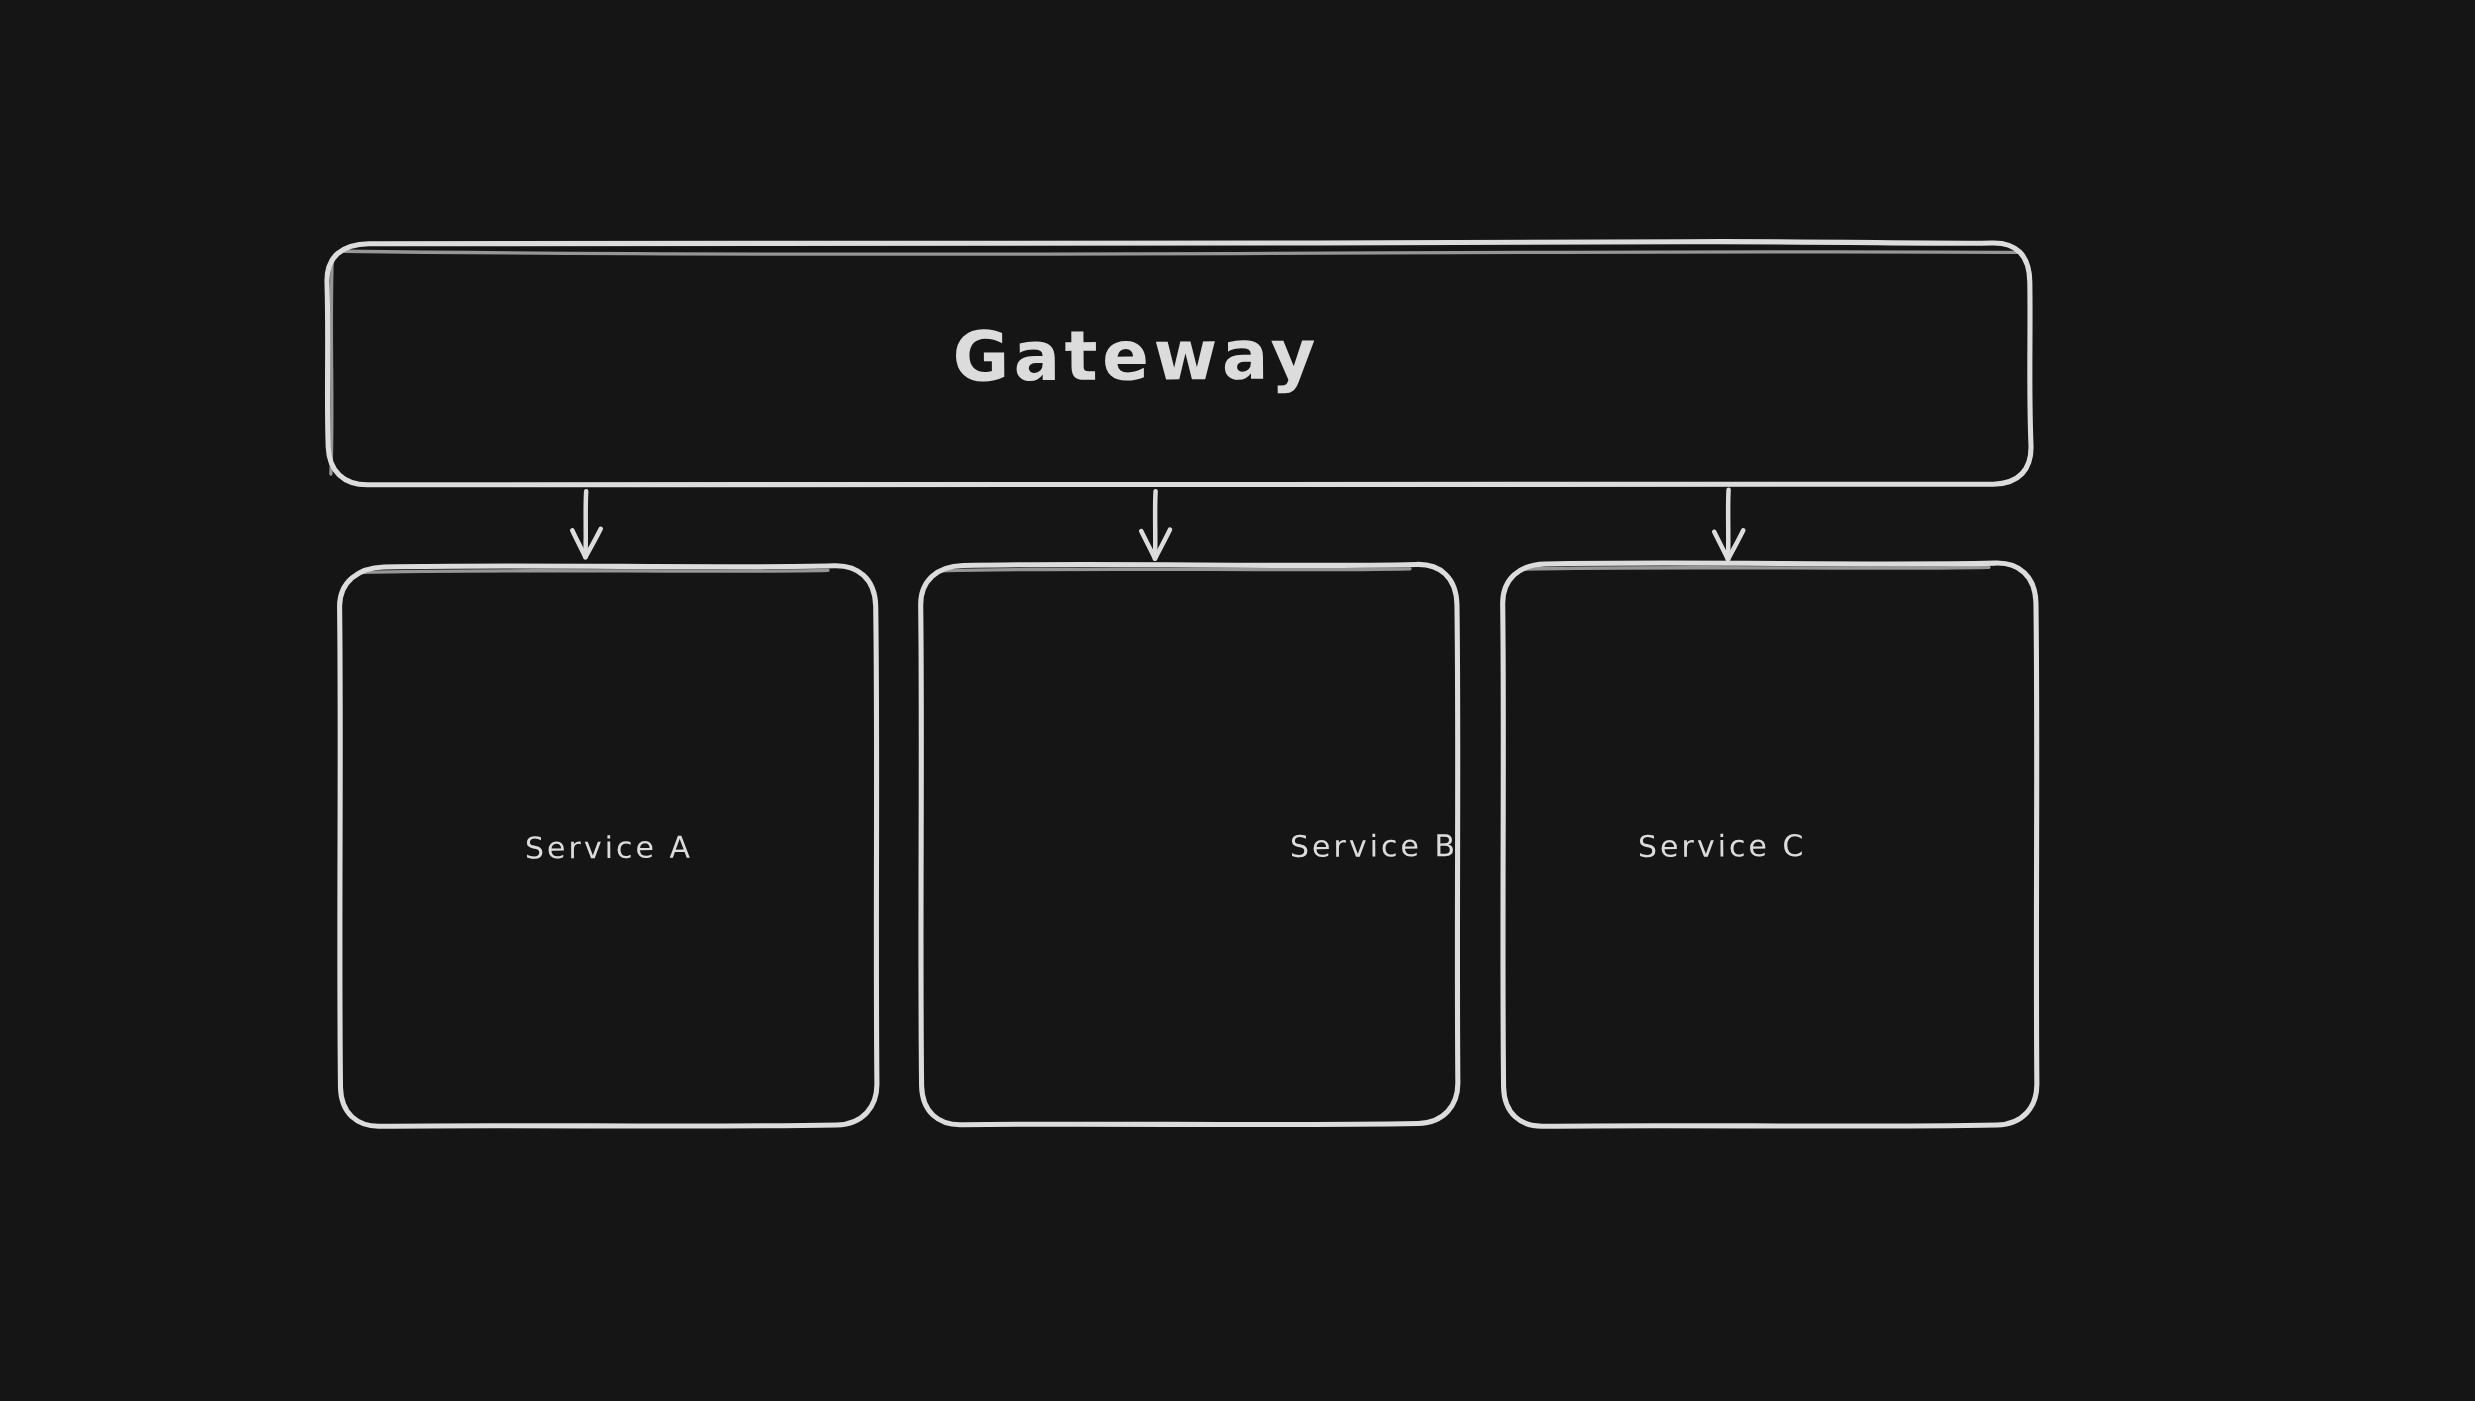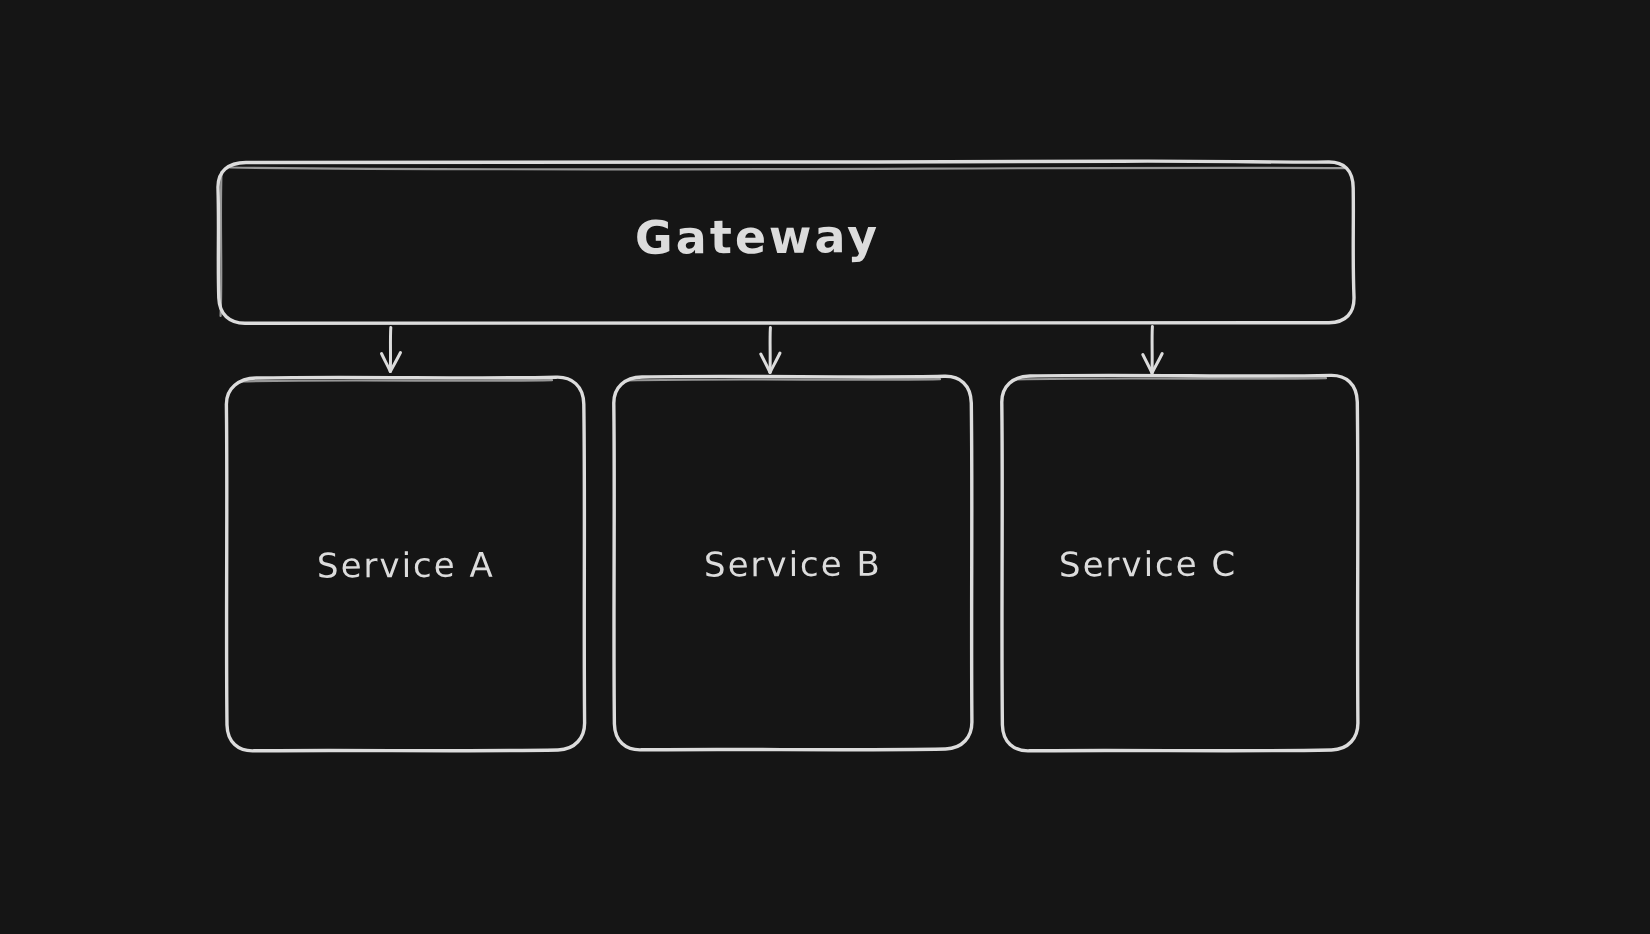--- a/index.html
+++ b/index.html
@@ -49,28 +49,28 @@
     white-space: nowrap;
     user-select: none;
   }
   .gateway-label {
     font-size: 46px;
     font-weight: bold;
     letter-spacing: 3px;
     transform: translate(-28px, -6px) rotate(-0.4deg);
   }
   .service-label {
-    font-size: 34px;
+    font-size: 20px;
     font-weight: normal;
     letter-spacing: 2px;
     transform: rotate(-0.3deg);
   }
   .hit-gateway   { left: 218px;  top: 161px; width: 1136px; height: 163px; }
   .hit-service-a { left: 226px;  top: 377px; width: 359px;  height: 375px; }
-  .hit-service-b { left: 613px;  top: 376px; width: 359px;  height: 375px; }
+  .hit-service-b { left: 613px;  top: 376px; width: 359px;  height: 375px; justify-content: flex-end; }
   .hit-service-c { left: 1002px; top: 375px; width: 292px;  height: 377px; }
 </style>
 </head>
 <body>
 
 <div class="stage">
 
   <svg class="diagram-svg" viewBox="0 0 1650 934" xmlns="http://www.w3.org/2000/svg">
 
     <g>

